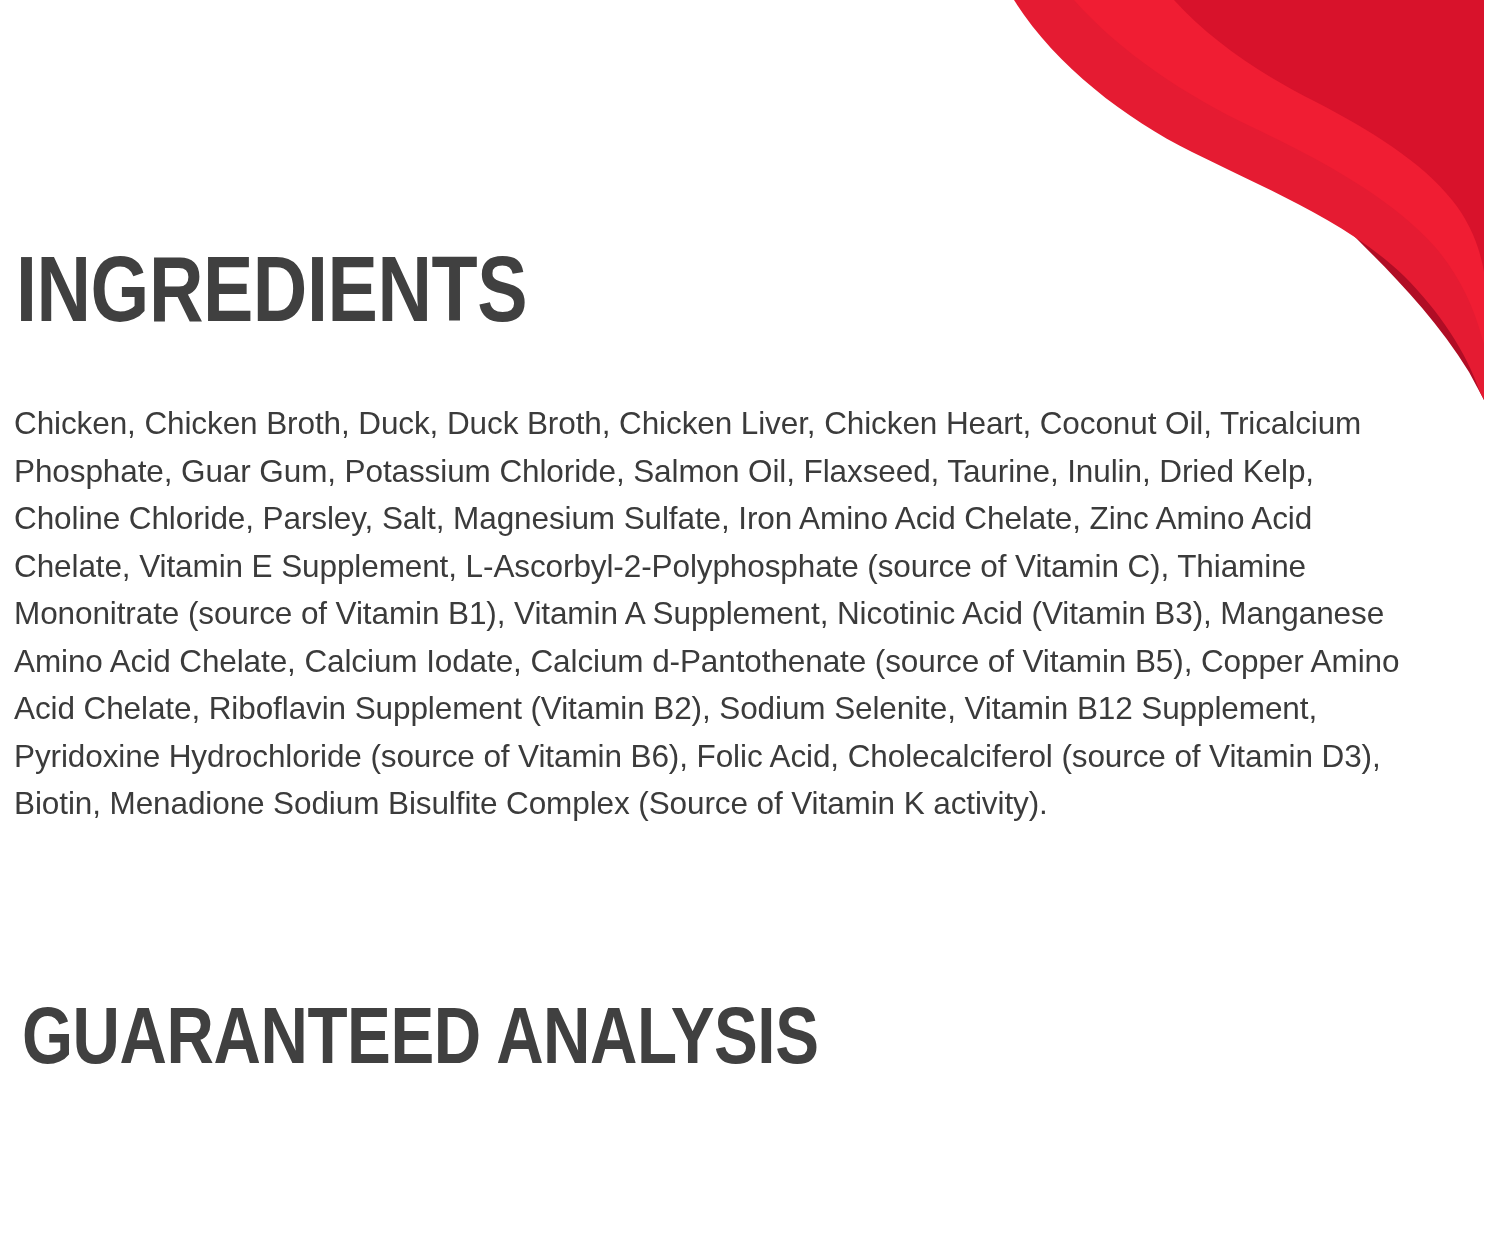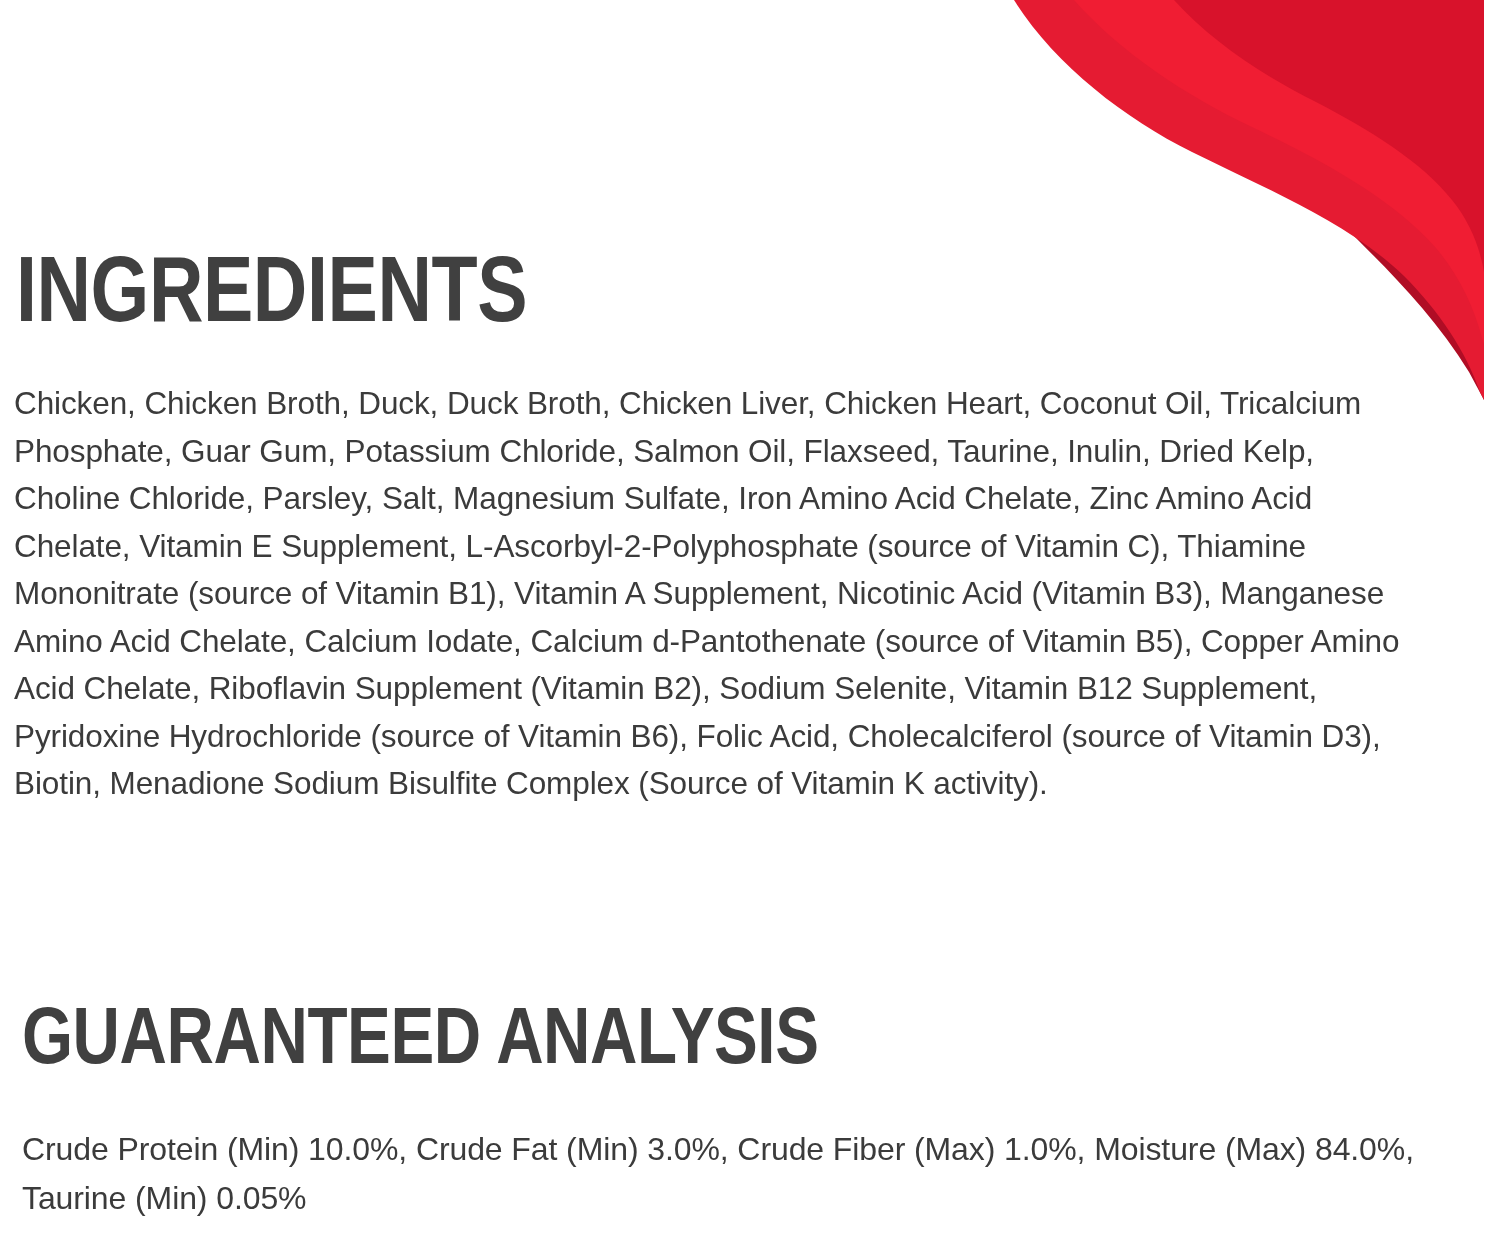--- a/index.html
+++ b/index.html
@@ -62,21 +62,21 @@
     color: #3b3b3b;
     font-size: 31.5px;
     line-height: 47.5px;
     letter-spacing: -0.1px;
     font-weight: 400;
   }
 
   #ingredients-body {
     position: absolute;
     left: 14px;
-    top: 380px;
+    top: 400px;
     width: 1400px;
   }
 
   #analysis-body {
     position: absolute;
     left: 22px;
     top: 1125px;
     width: 1420px;
   }
 
@@ -96,15 +96,14 @@
       <path d="M250 0 C286 40 336 74 392 102 C446 130 498 162 528 200 C546 222 556 248 560 272 L560 0 Z" fill="#d8122b"></path>
     </svg>
   </div>
 
   <h1 id="ingredients-heading" class="section-heading">INGREDIENTS</h1>
 
   <p id="ingredients-body" class="body-text">Chicken, Chicken Broth, Duck, Duck Broth, Chicken Liver, Chicken Heart, Coconut Oil, Tricalcium Phosphate, Guar Gum, Potassium Chloride, Salmon Oil, Flaxseed, Taurine, Inulin, Dried Kelp, Choline Chloride, Parsley, Salt, Magnesium Sulfate, Iron Amino Acid Chelate, Zinc Amino Acid Chelate, Vitamin E Supplement, L-Ascorbyl-2-Polyphosphate (source of Vitamin C), Thiamine Mononitrate (source of Vitamin B1),  Vitamin A Supplement, Nicotinic Acid (Vitamin B3), Manganese Amino Acid Chelate, Calcium Iodate, Calcium d-Pantothenate (source of Vitamin B5), Copper Amino Acid Chelate, Riboflavin Supplement (Vitamin B2), Sodium Selenite, Vitamin B12 Supplement, Pyridoxine Hydrochloride (source of Vitamin B6), Folic Acid, Cholecalciferol (source of Vitamin D3), Biotin, Menadione Sodium Bisulfite Complex (Source of Vitamin K activity).</p>
 
   <h1 id="guaranteed-heading" class="section-heading">GUARANTEED ANALYSIS</h1>
 
-  <p id="analysis-body" class="body-text">Crude Protein (Min) 10.0%, Crude Fat (Min) 3.0%, Crude Fiber (Max) 1.0%, Moisture (Max) 84.0%, Taurine (Min) 0.05%</p>
 
 </div>
 
 </body></html>

